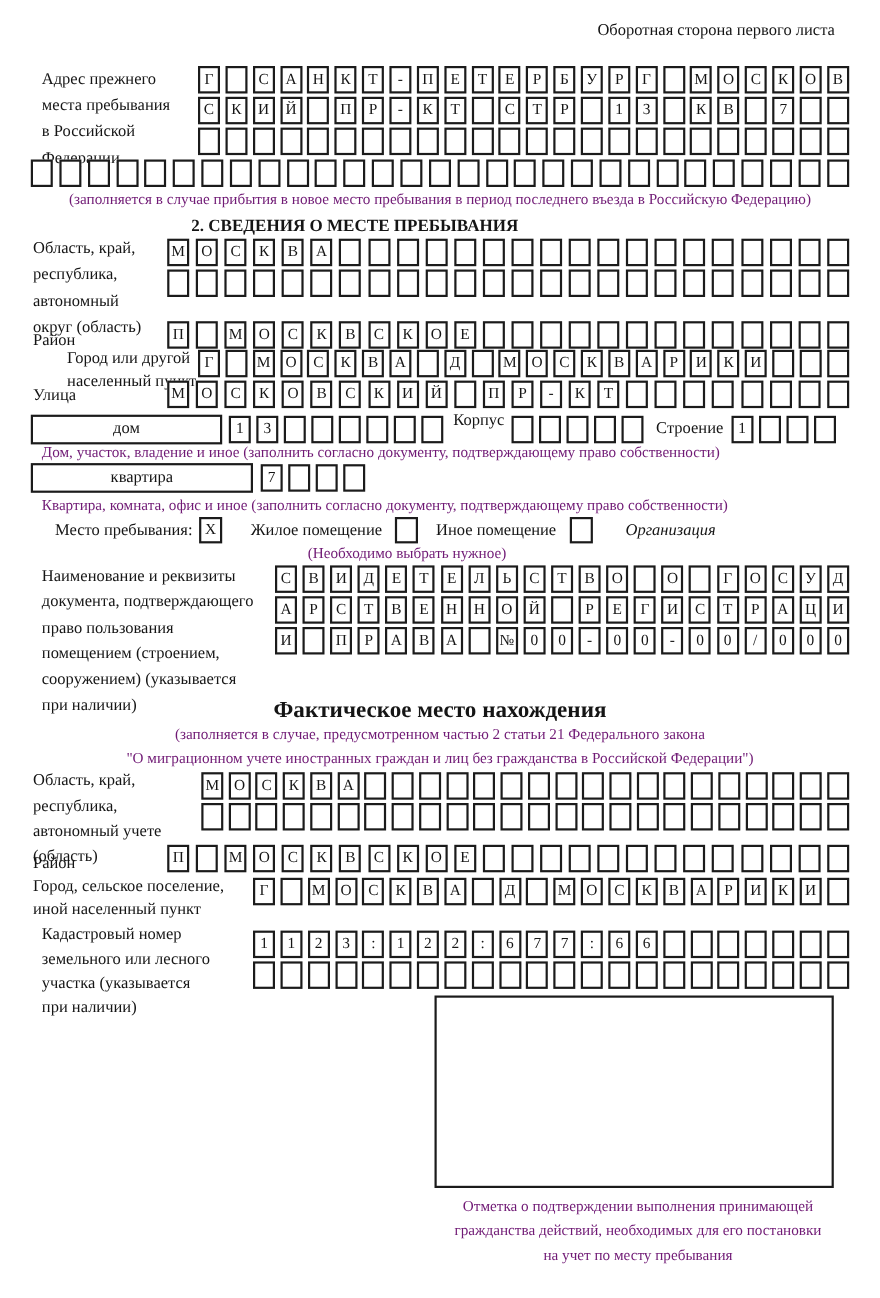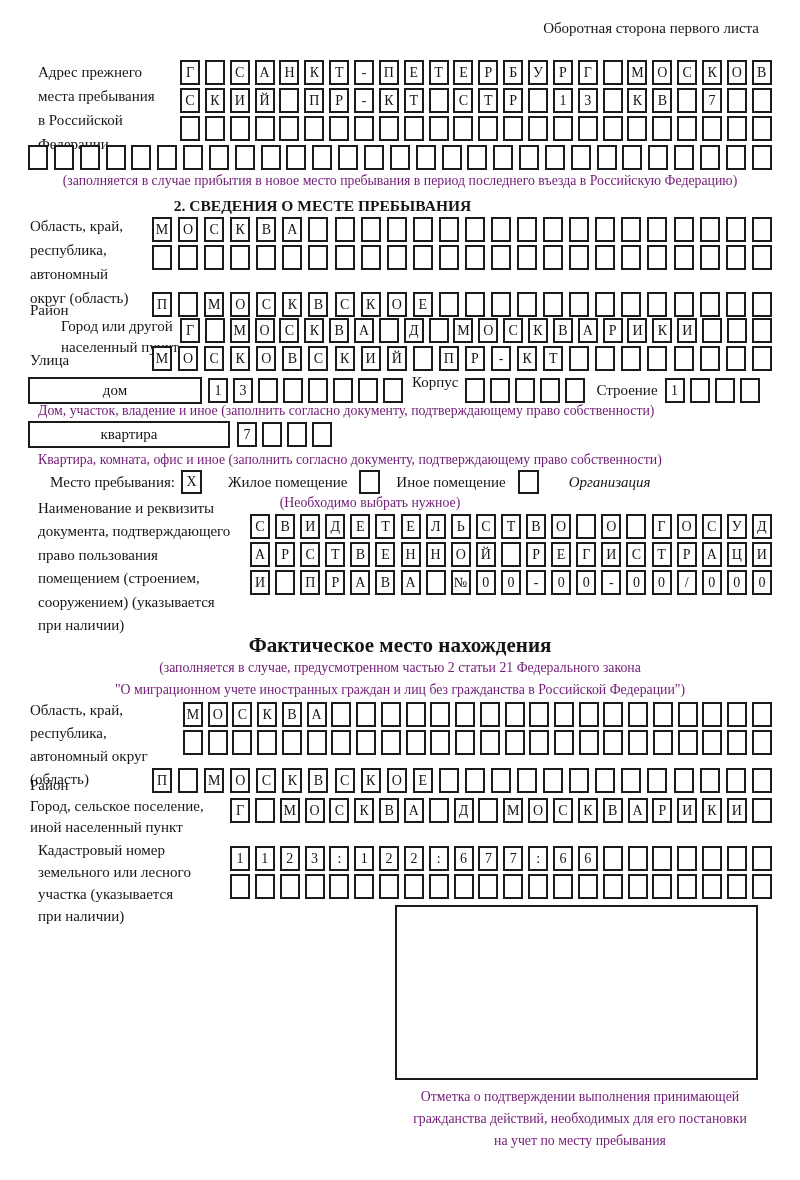--- a/index.html
+++ b/index.html
@@ -353,21 +353,21 @@
   <span class="inline-lbl">Место пребывания:</span>
   <div class="cb" style="margin-left:6px;">X</div>
   <span class="inline-lbl" style="margin-left:26px;">Жилое помещение</span>
   <div class="cb" style="margin-left:12px;"></div>
   <span class="inline-lbl" style="margin-left:16px;">Иное помещение</span>
   <div class="cb" style="margin-left:12px;"></div>
   <span class="inline-lbl" style="margin-left:30px;font-style:italic;">Организация</span>
 </div>
 <div class="abs note center" style="top:495px;left:0;width:740px;">(Необходимо выбрать нужное)</div>
 
-<div class="abs lbl" style="top:497px;left:38px;line-height:23.4px;">
+<div class="abs lbl" style="top:513px;left:38px;line-height:23.4px;">
     <div class="line">Наименование и реквизиты</div>
     <div class="line">документа, подтверждающего</div>
     <div class="line">право пользования</div>
     <div class="line">помещением (строением,</div>
     <div class="line">сооружением) (указывается</div>
     <div class="line">при наличии)</div>
   </div>
 <div class="abs cells" style="top:514px;left:250px;width:522px;">
     <div class="cell">С</div>
     <div class="cell">В</div>
@@ -440,21 +440,21 @@
 
 <div class="abs bold center" style="top:633px;left:0;width:800px;font-size:21px;">Фактическое место нахождения</div>
 <div class="abs note center nlines" style="top:657px;left:0;width:800px;line-height:21.5px;">
     <div class="line">(заполняется в случае, предусмотренном частью 2 статьи 21 Федерального закона</div>
     <div class="line">"О миграционном учете иностранных граждан и лиц без гражданства в Российской Федерации")</div>
   </div>
 
 <div class="abs lbl" style="top:699px;left:30px;line-height:23px;">
     <div class="line">Область, край,</div>
     <div class="line">республика,</div>
-    <div class="line">автономный округ</div>
+    <div class="line">автономный учете</div>
     <div class="line">(область)</div>
   </div>
 <div class="abs cells" style="top:702px;left:183px;width:589px;">
     <div class="cell">М</div>
     <div class="cell">О</div>
     <div class="cell">С</div>
     <div class="cell">К</div>
     <div class="cell">В</div>
     <div class="cell">А</div>
     <div class="cell"></div>

